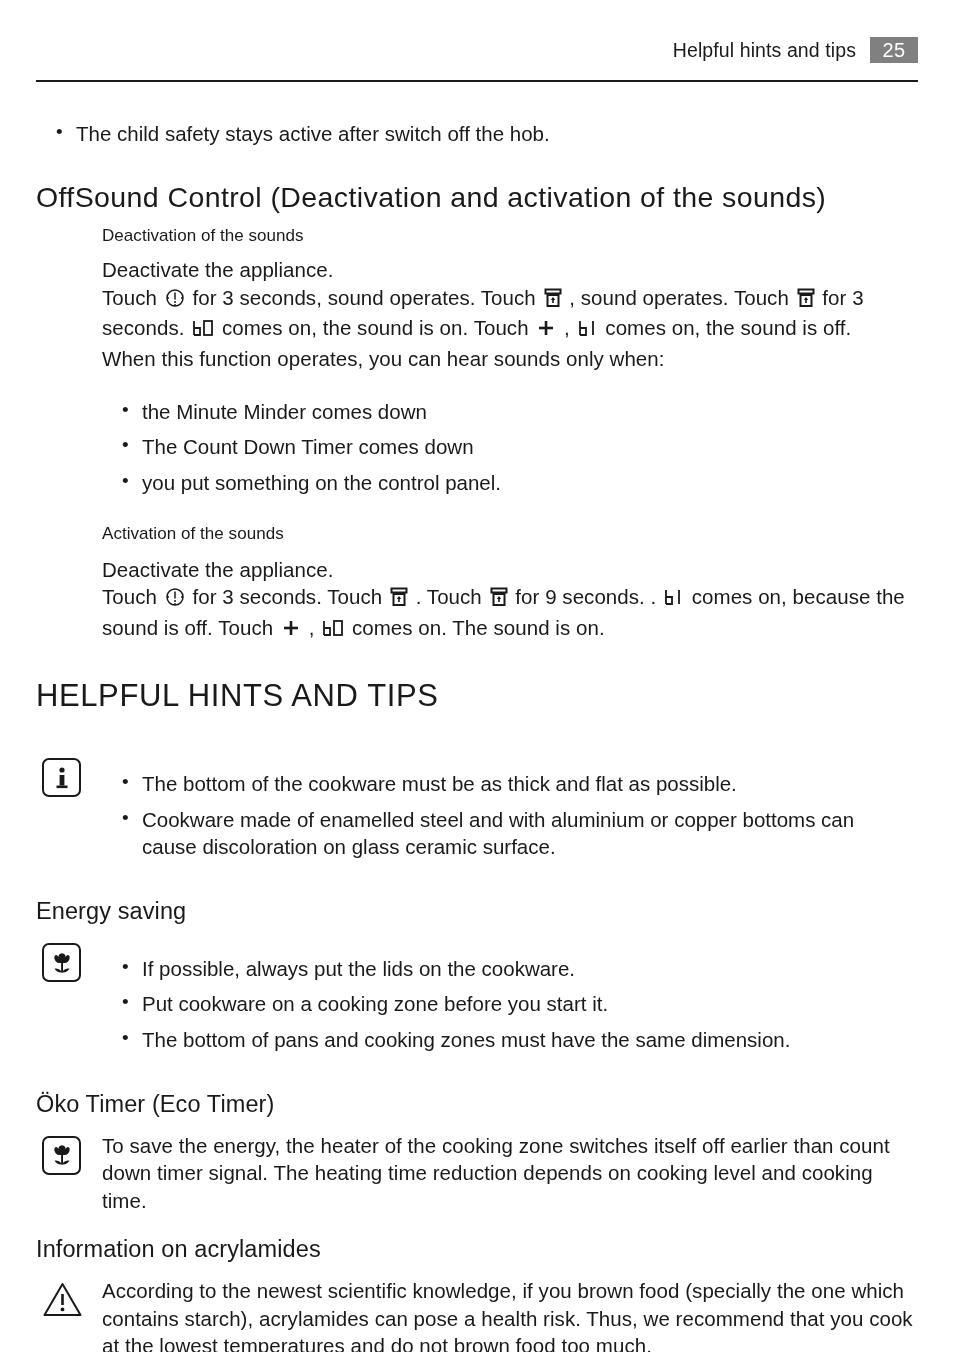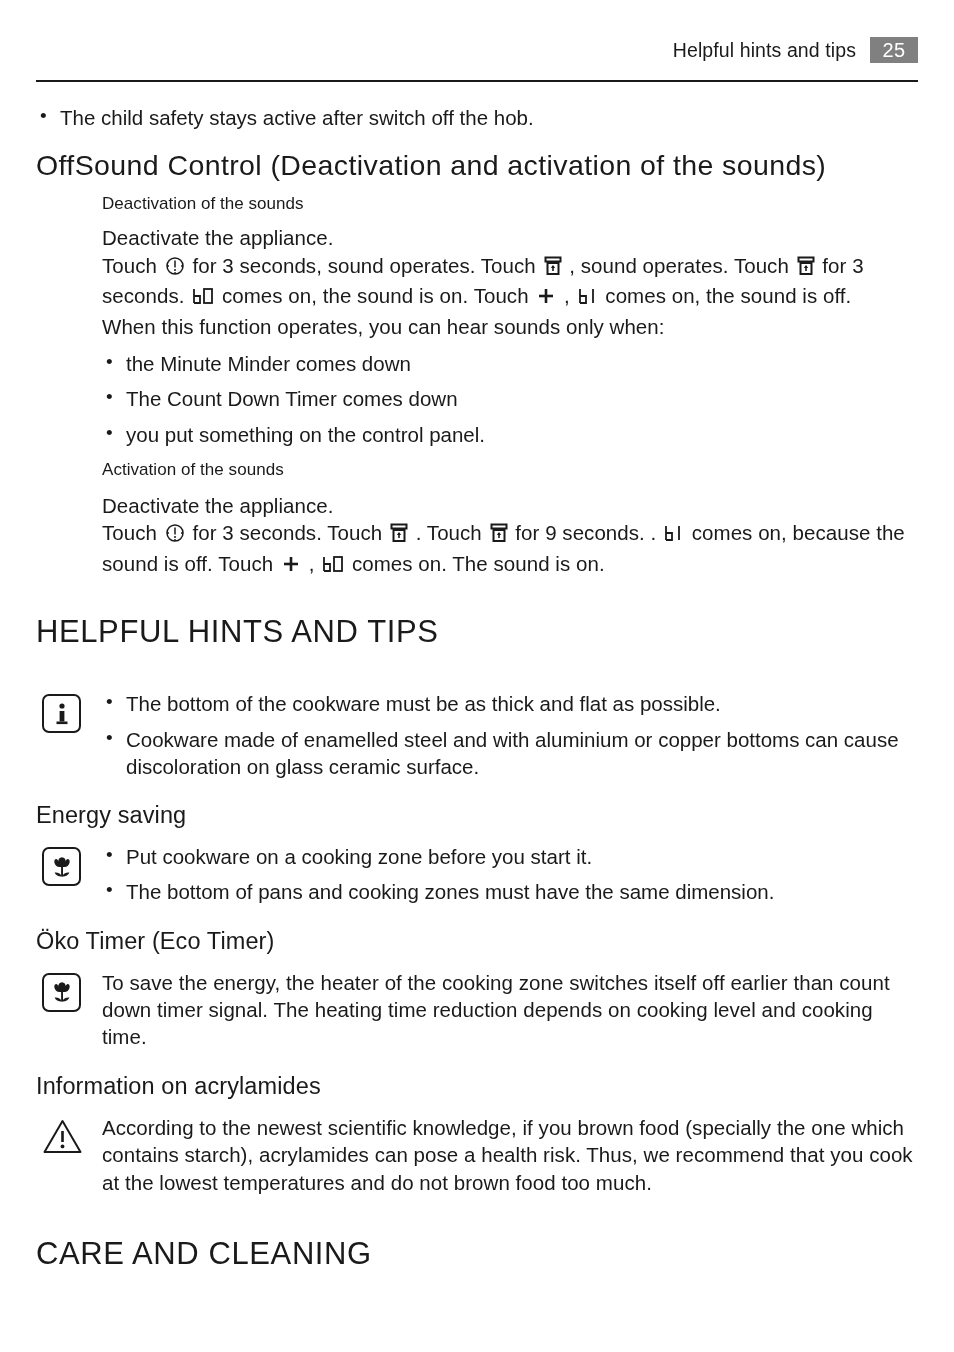--- a/index.html
+++ b/index.html
@@ -88,21 +88,21 @@
   .h3-small {
     font-size: 17px;
     font-weight: normal;
     margin: 0;
     letter-spacing: 0.05px;
   }
 
   
   ul.bullets {
     list-style: none;
-    margin: 0;
+    margin: 16px;
     padding: 0;
   }
   ul.bullets > li {
     position: relative;
     padding-left: 24px;
     font-size: 20.5px;
     line-height: 1.33;
     margin-bottom: 8px;
   }
   ul.bullets > li:last-child { margin-bottom: 0; }
@@ -310,20 +310,21 @@
           <svg width="26" height="26" viewBox="0 0 26 26">
               <path d="M13 3.2 C10.6 3.2 9.2 5.4 9.2 7.6 C9.2 5.9 7.8 4.8 6.6 5.2 C5.2 5.7 5.1 7.6 5.6 9.2 C6.3 11.4 8.2 12.8 10.2 13.1 L15.8 13.1 C17.8 12.8 19.7 11.4 20.4 9.2 C20.9 7.6 20.8 5.7 19.4 5.2 C18.2 4.8 16.8 5.9 16.8 7.6 C16.8 5.4 15.4 3.2 13 3.2 Z" fill="#1a1a1a"></path>
               <rect x="12.1" y="13" width="1.9" height="9.6" fill="#1a1a1a"></rect>
               <path d="M12.1 22.6 C9.4 22.6 6.6 21.2 5.6 18.6 C8 18.1 10.9 19 12.1 21.2 Z" fill="#1a1a1a"></path>
               <path d="M13.9 22.6 C16.6 22.6 19.4 21.2 20.4 18.6 C18 18.1 15.1 19 13.9 21.2 Z" fill="#1a1a1a"></path>
             </svg>
         </div>
       </div>
       <div class="icon-body">
         <ul class="bullets">
+          <li>If possible, always put the lids on the cookware.</li>
           <li>Put cookware on a cooking zone before you start it.</li>
           <li>The bottom of pans and cooking zones must have the same dimension.</li>
         </ul>
       </div>
     </div>
 
     <div class="spacer-22"></div>
 
     <h2 class="h2">Öko Timer (Eco Timer)</h2>
 

